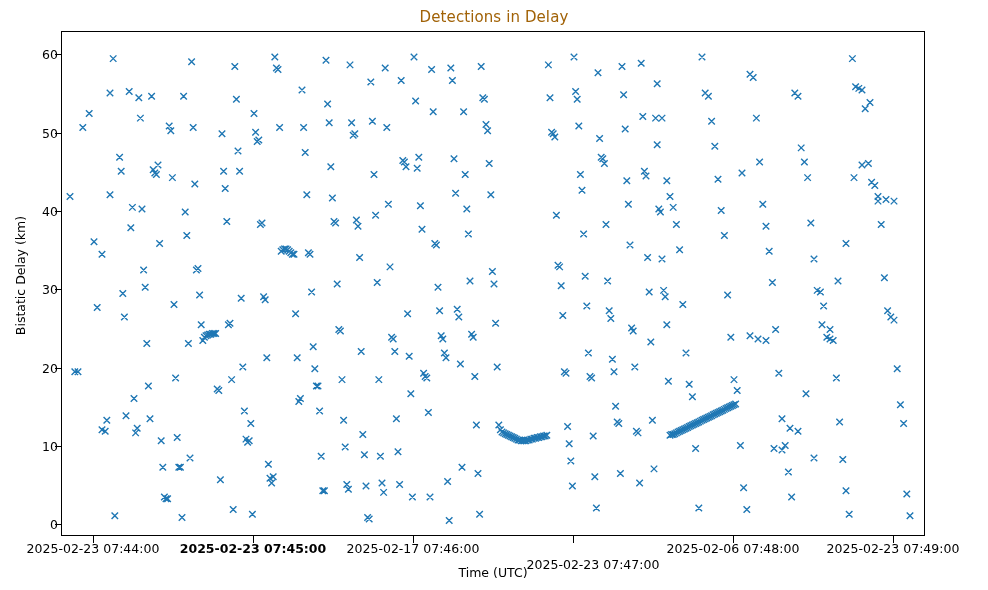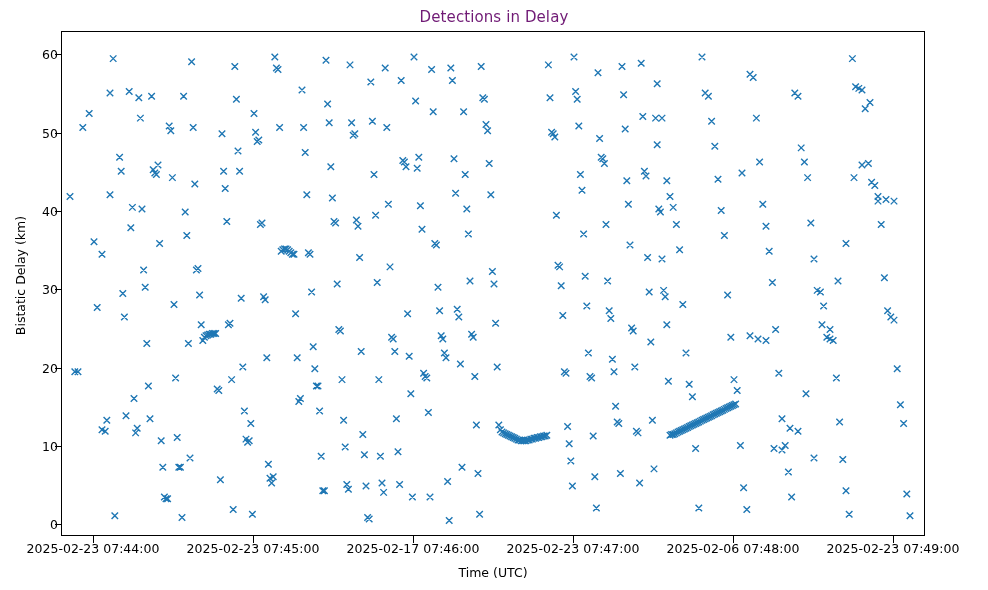--- a/index.html
+++ b/index.html
@@ -19,21 +19,21 @@
     height: 590px;
     background: #ffffff;
   }
   #chart-title {
     position: absolute;
     left: 0;
     top: 8px;
     width: 988px;
     text-align: center;
     font-size: 15px;
-    color: #701a75;
+    color: #a16207;
     letter-spacing: 0.1px;
   }
   
   #plot-area {
     position: absolute;
     left: 61px;
     top: 31px;
     width: 864px;
     height: 505px;
     border: 1.1px solid #000000;
@@ -133,25 +133,25 @@
       <div class="ytick" style="top: 211.078px;">40</div>
       <div class="ytick-mark" style="top: 211.078px;"></div>
       <div class="ytick" style="top: 132.783px;">50</div>
       <div class="ytick-mark" style="top: 132.783px;"></div>
       <div class="ytick" style="top: 54.4884px;">60</div>
       <div class="ytick-mark" style="top: 54.4884px;"></div>
     </div>
   <div id="x-ticks">
       <div class="xtick" style="left: -17px;">2025-02-23 07:44:00</div>
       <div class="xtick-mark" style="left: 93px;"></div>
-      <div class="xtick" style="left: 143px;">2025-02-23 07:45:00</div>
+      <div class="xtick" style="left: 143px; font-weight: bold;">2025-02-23 07:45:00</div>
       <div class="xtick-mark" style="left: 253px;"></div>
       <div class="xtick" style="left: 303px;">2025-02-17 07:46:00</div>
       <div class="xtick-mark" style="left: 413px;"></div>
-      <div class="xtick" style="left: 463px;">2025-02-23 07:47:00</div>
+      <div class="xtick" style="left: 483px; margin-top: 16px;">2025-02-23 07:47:00</div>
       <div class="xtick-mark" style="left: 573px;"></div>
       <div class="xtick" style="left: 623px;">2025-02-06 07:48:00</div>
       <div class="xtick-mark" style="left: 733px;"></div>
       <div class="xtick" style="left: 783px;">2025-02-23 07:49:00</div>
       <div class="xtick-mark" style="left: 893px;"></div>
     </div>
 
 </div>
 
 </body></html>

